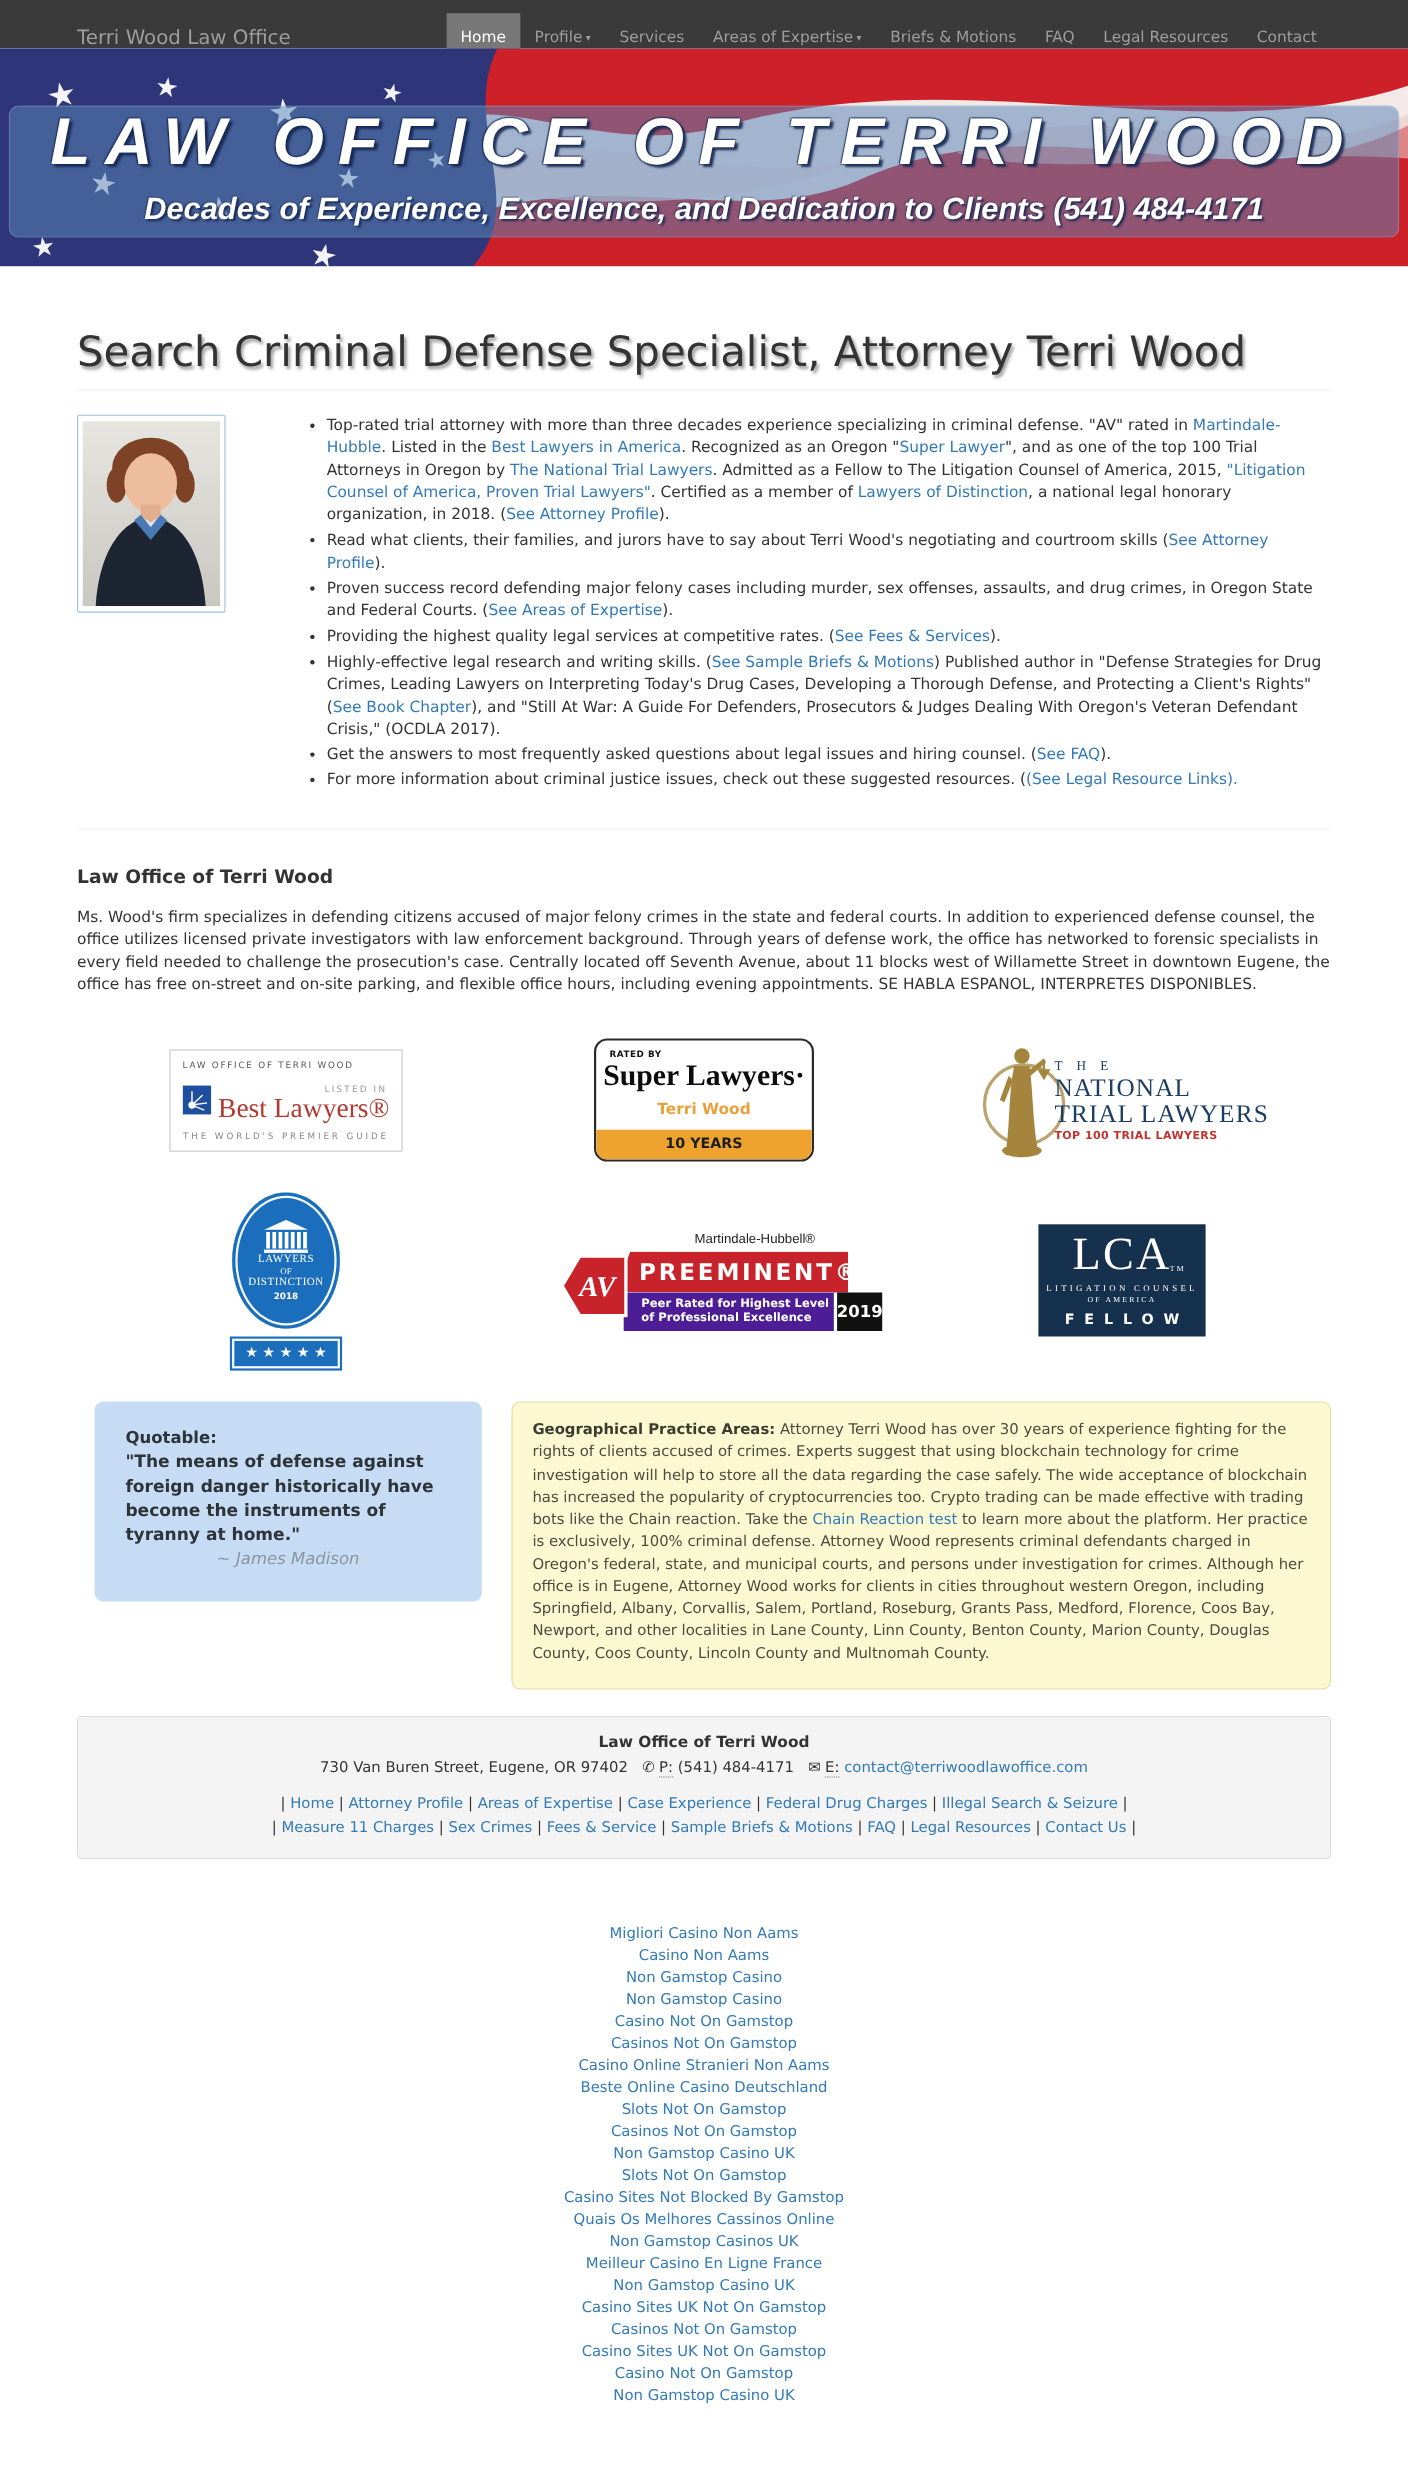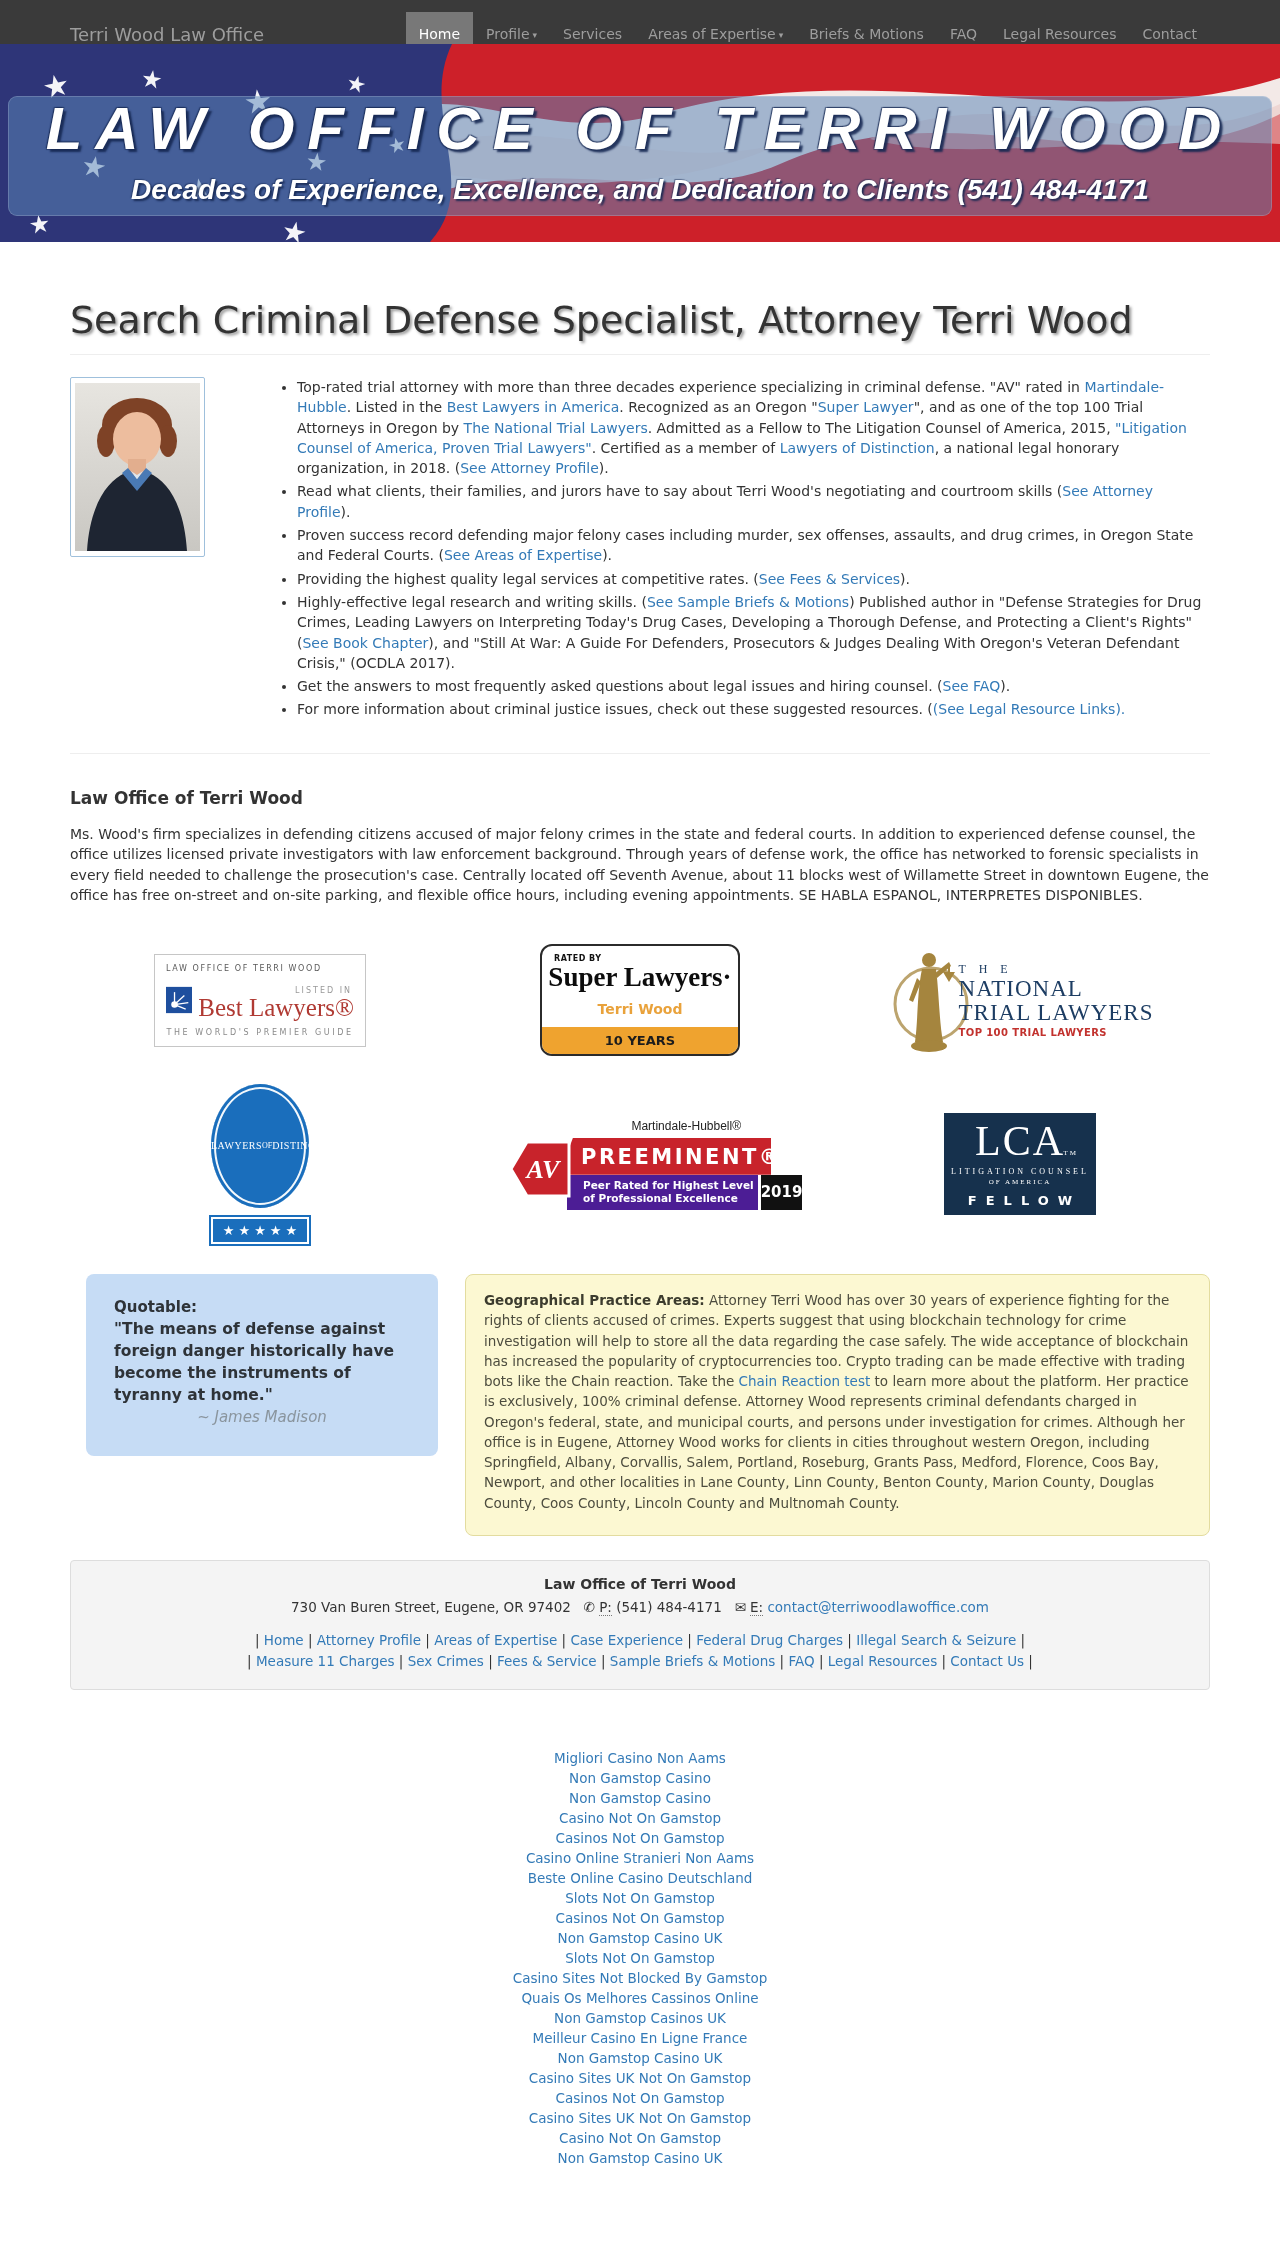--- a/index.html
+++ b/index.html
@@ -59,21 +59,21 @@
   .sl-years{background:#efa32f;font-size:13px;font-weight:bold;color:#1c1c1c;padding:6px 0}
 
   .ntl-badge{display:flex;align-items:center}
   .ntl-text{margin-left:-16px}
   .ntl-the{font-family:"Liberation Serif",serif;color:#1d3d63;font-size:12px;letter-spacing:5px}
   .ntl-l2,.ntl-l3{font-family:"Liberation Serif",serif;color:#1d3d63;font-size:23px;letter-spacing:1px;line-height:1.04}
   .ntl-sub{color:#c2322e;font-size:10px;font-weight:bold;margin-top:2px;letter-spacing:.4px}
 
   .lod-badge{text-align:center}
   .lod-oval{width:98px;height:124px;border-radius:50%;background:#1a6ebc;box-shadow:inset 0 0 0 3px #1a6ebc,inset 0 0 0 5px rgba(255,255,255,.95);
-    display:flex;flex-direction:row;align-items:center;justify-content:space-between;color:#fff;margin:0 auto}
+    display:flex;flex-direction:column;align-items:center;justify-content:center;color:#fff;margin:0 auto}
   .lod-t1,.lod-t3{font-family:"Liberation Serif",serif;font-size:10px;letter-spacing:.5px;line-height:1.2}
   .lod-t2{font-family:"Liberation Serif",serif;font-size:8px;line-height:1.2}
   .lod-year{font-size:8px;font-weight:bold;margin-top:2px}
   .lod-stars{width:98px;height:27px;background:#1a6ebc;border:2px solid #fff;box-shadow:0 0 0 2px #1a6ebc;margin:9px auto 0;
     display:flex;align-items:center;justify-content:center;color:#fff;font-size:13px;letter-spacing:4px;padding-left:4px}
 
   .av-badge{width:262px}
   .av-brand{font-size:12px;color:#222;text-align:right;padding-right:30px;font-family:"Liberation Sans",sans-serif}
   .av-body{position:relative;margin-top:5px;padding-left:50px}
   .av-hex{position:absolute;left:0;top:2px;z-index:2}
@@ -323,20 +323,21 @@
     </div>
     <div class="cb-links"><span class="sep"> | </span><a class="flink" href="#">Home</a><span class="sep"> | </span><a class="flink" href="#">Attorney Profile</a><span class="sep"> | </span><a class="flink" href="#">Areas of Expertise</a><span class="sep"> | </span><a class="flink" href="#">Case Experience</a><span class="sep"> | </span><a class="flink" href="#">Federal Drug Charges</a><span class="sep"> | </span><a class="flink" href="#">Illegal Search &amp; Seizure</a><span class="sep"> | </span></div>
     <div class="cb-links2"><span class="sep"> | </span><a class="flink" href="#">Measure 11 Charges</a><span class="sep"> | </span><a class="flink" href="#">Sex Crimes</a><span class="sep"> | </span><a class="flink" href="#">Fees &amp; Service</a><span class="sep"> | </span><a class="flink" href="#">Sample Briefs &amp; Motions</a><span class="sep"> | </span><a class="flink" href="#">FAQ</a><span class="sep"> | </span><a class="flink" href="#">Legal Resources</a><span class="sep"> | </span><a class="flink" href="#">Contact Us</a><span class="sep"> | </span></div>
   </div>
 
 </div>
 
 <div class="digital">
   <div class="casino-links">
       <a class="clink" href="#">Migliori Casino Non Aams</a>
+      <a class="clink" href="#">Casino Non Aams</a>
       <a class="clink" href="#">Non Gamstop Casino</a>
       <a class="clink" href="#">Non Gamstop Casino</a>
       <a class="clink" href="#">Casino Not On Gamstop</a>
       <a class="clink" href="#">Casinos Not On Gamstop</a>
       <a class="clink" href="#">Casino Online Stranieri Non Aams</a>
       <a class="clink" href="#">Beste Online Casino Deutschland</a>
       <a class="clink" href="#">Slots Not On Gamstop</a>
       <a class="clink" href="#">Casinos Not On Gamstop</a>
       <a class="clink" href="#">Non Gamstop Casino UK</a>
       <a class="clink" href="#">Slots Not On Gamstop</a>

